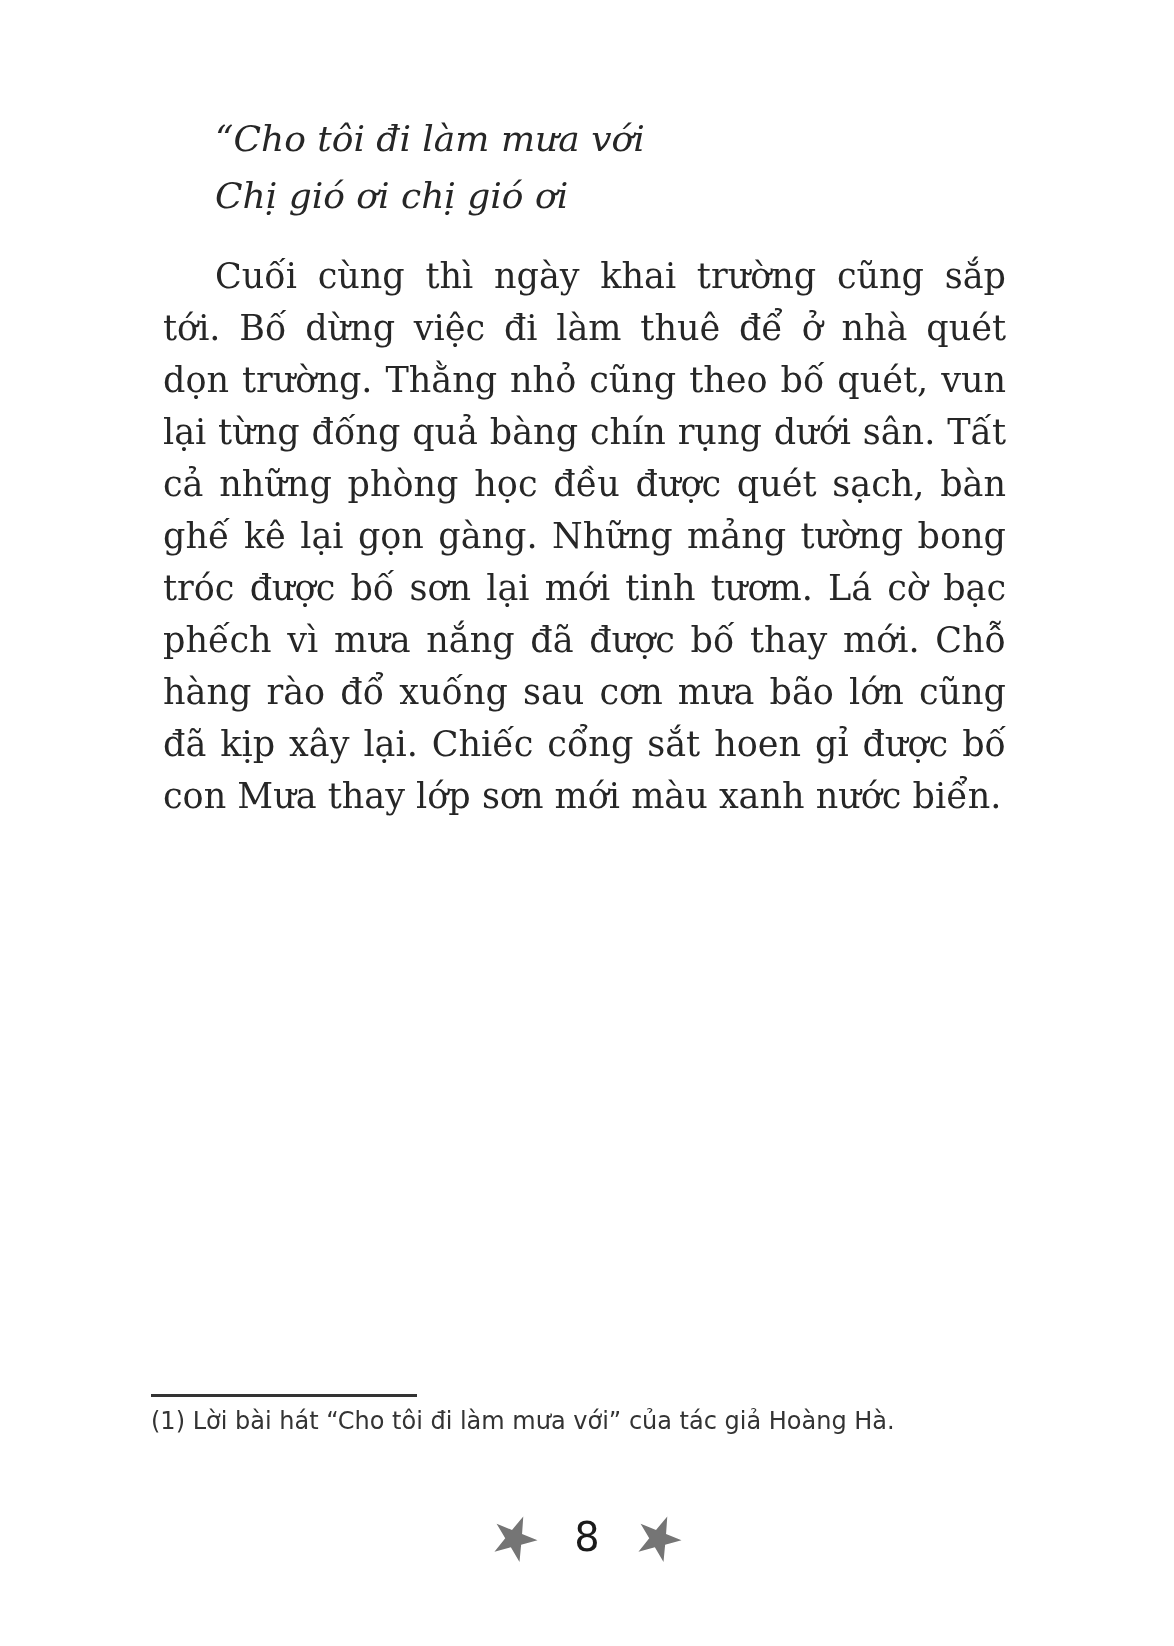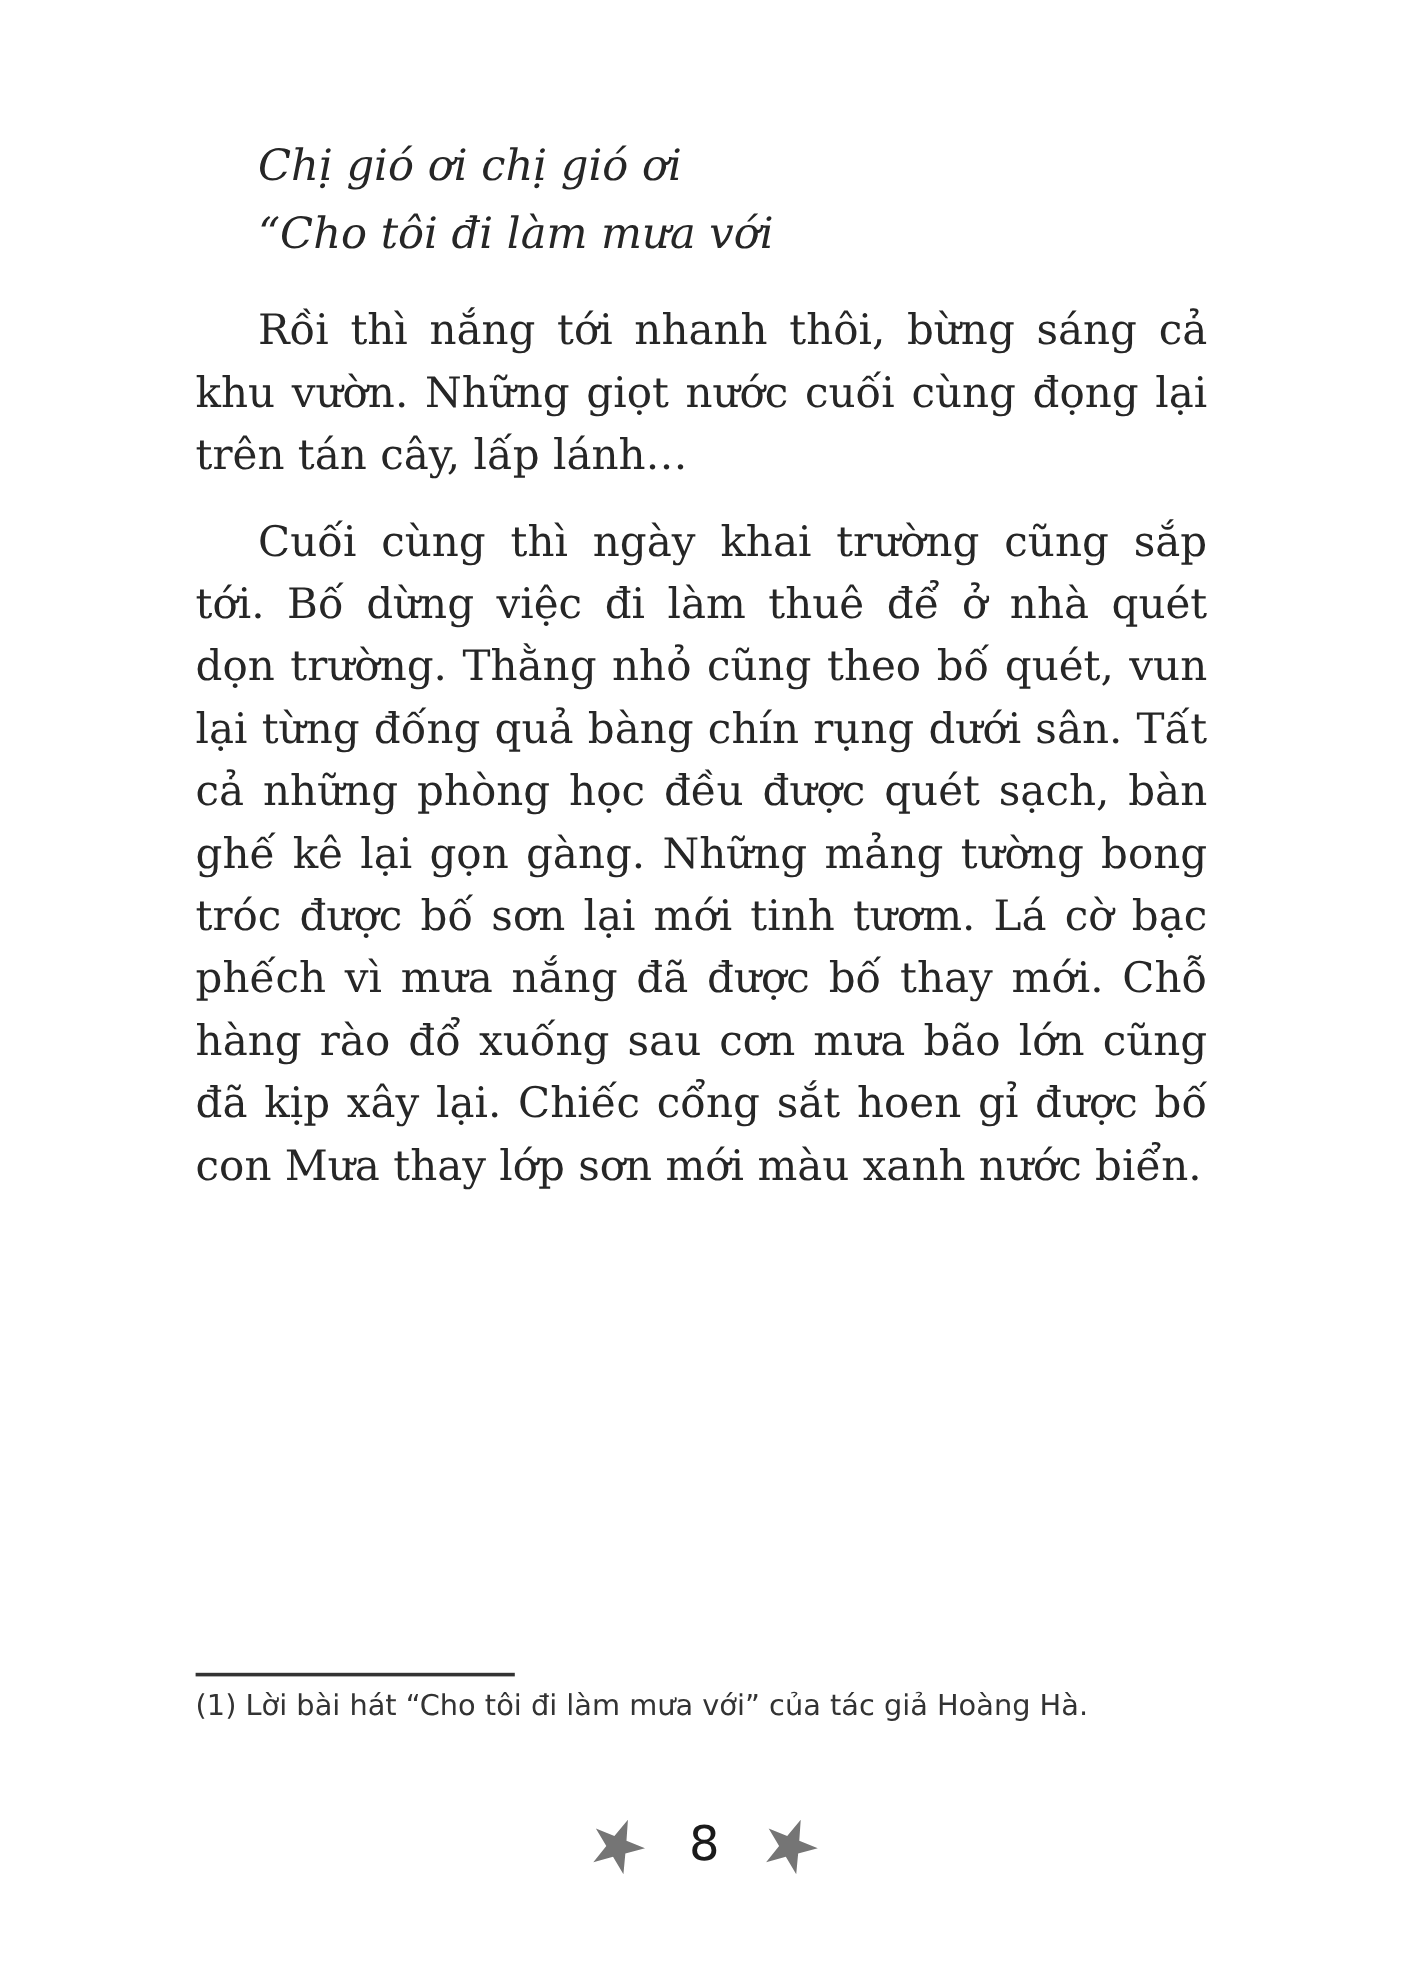--- a/index.html
+++ b/index.html
@@ -40,21 +40,21 @@
   .para {
     font-size: 35px;
     line-height: 52px;
     text-align: justify;
     text-indent: 52px;
     margin: 0 0 20px 0;
     color: #262626;
   }
   .footnote {
     position: absolute;
-    left: 163px;
+    left: 151px;
     top: 1394px;
     width: 860px;
     font-family: "DejaVu Sans", "Liberation Sans", sans-serif;
   }
   .footnote-rule {
     width: 266px;
     height: 3px;
     background: #333333;
     margin-bottom: 9px;
   }
@@ -87,28 +87,27 @@
   }
 </style>
 </head>
 <body>
 
 <div class="page">
   <div class="content">
 
     <div class="poem">
       <div class="poem-line">
-        <span>Chị gió ơi chị gió ơi</span>
+        <span>“Cho tôi đi làm mưa với</span>
       </div>
       <div class="poem-line">
-        <span>“Cho tôi đi làm mưa với</span>
+        <span>Chị gió ơi chị gió ơi</span>
       </div>
     </div>
 
-    <p class="para">Rồi thì nắng tới nhanh thôi, bừng sáng cả khu vườn. Những giọt nước cuối cùng đọng lại trên tán cây, lấp lánh…</p>
     <p class="para">Cuối cùng thì ngày khai trường cũng sắp tới. Bố dừng việc đi làm thuê để ở nhà quét dọn trường. Thằng nhỏ cũng theo bố quét, vun lại từng đống quả bàng chín rụng dưới sân. Tất cả những phòng học đều được quét sạch, bàn ghế kê lại gọn gàng. Những mảng tường bong tróc được bố sơn lại mới tinh tươm. Lá cờ bạc phếch vì mưa nắng đã được bố thay mới. Chỗ hàng rào đổ xuống sau cơn mưa bão lớn cũng đã kịp xây lại. Chiếc cổng sắt hoen gỉ được bố con Mưa thay lớp sơn mới màu xanh nước biển.</p>
 
   </div>
 
   <div class="footnote">
     <div class="footnote-rule"></div>
     <div class="footnote-text">(1) Lời bài hát “Cho tôi đi làm mưa với” của tác giả Hoàng Hà.</div>
   </div>
 
   <div class="page-footer">

